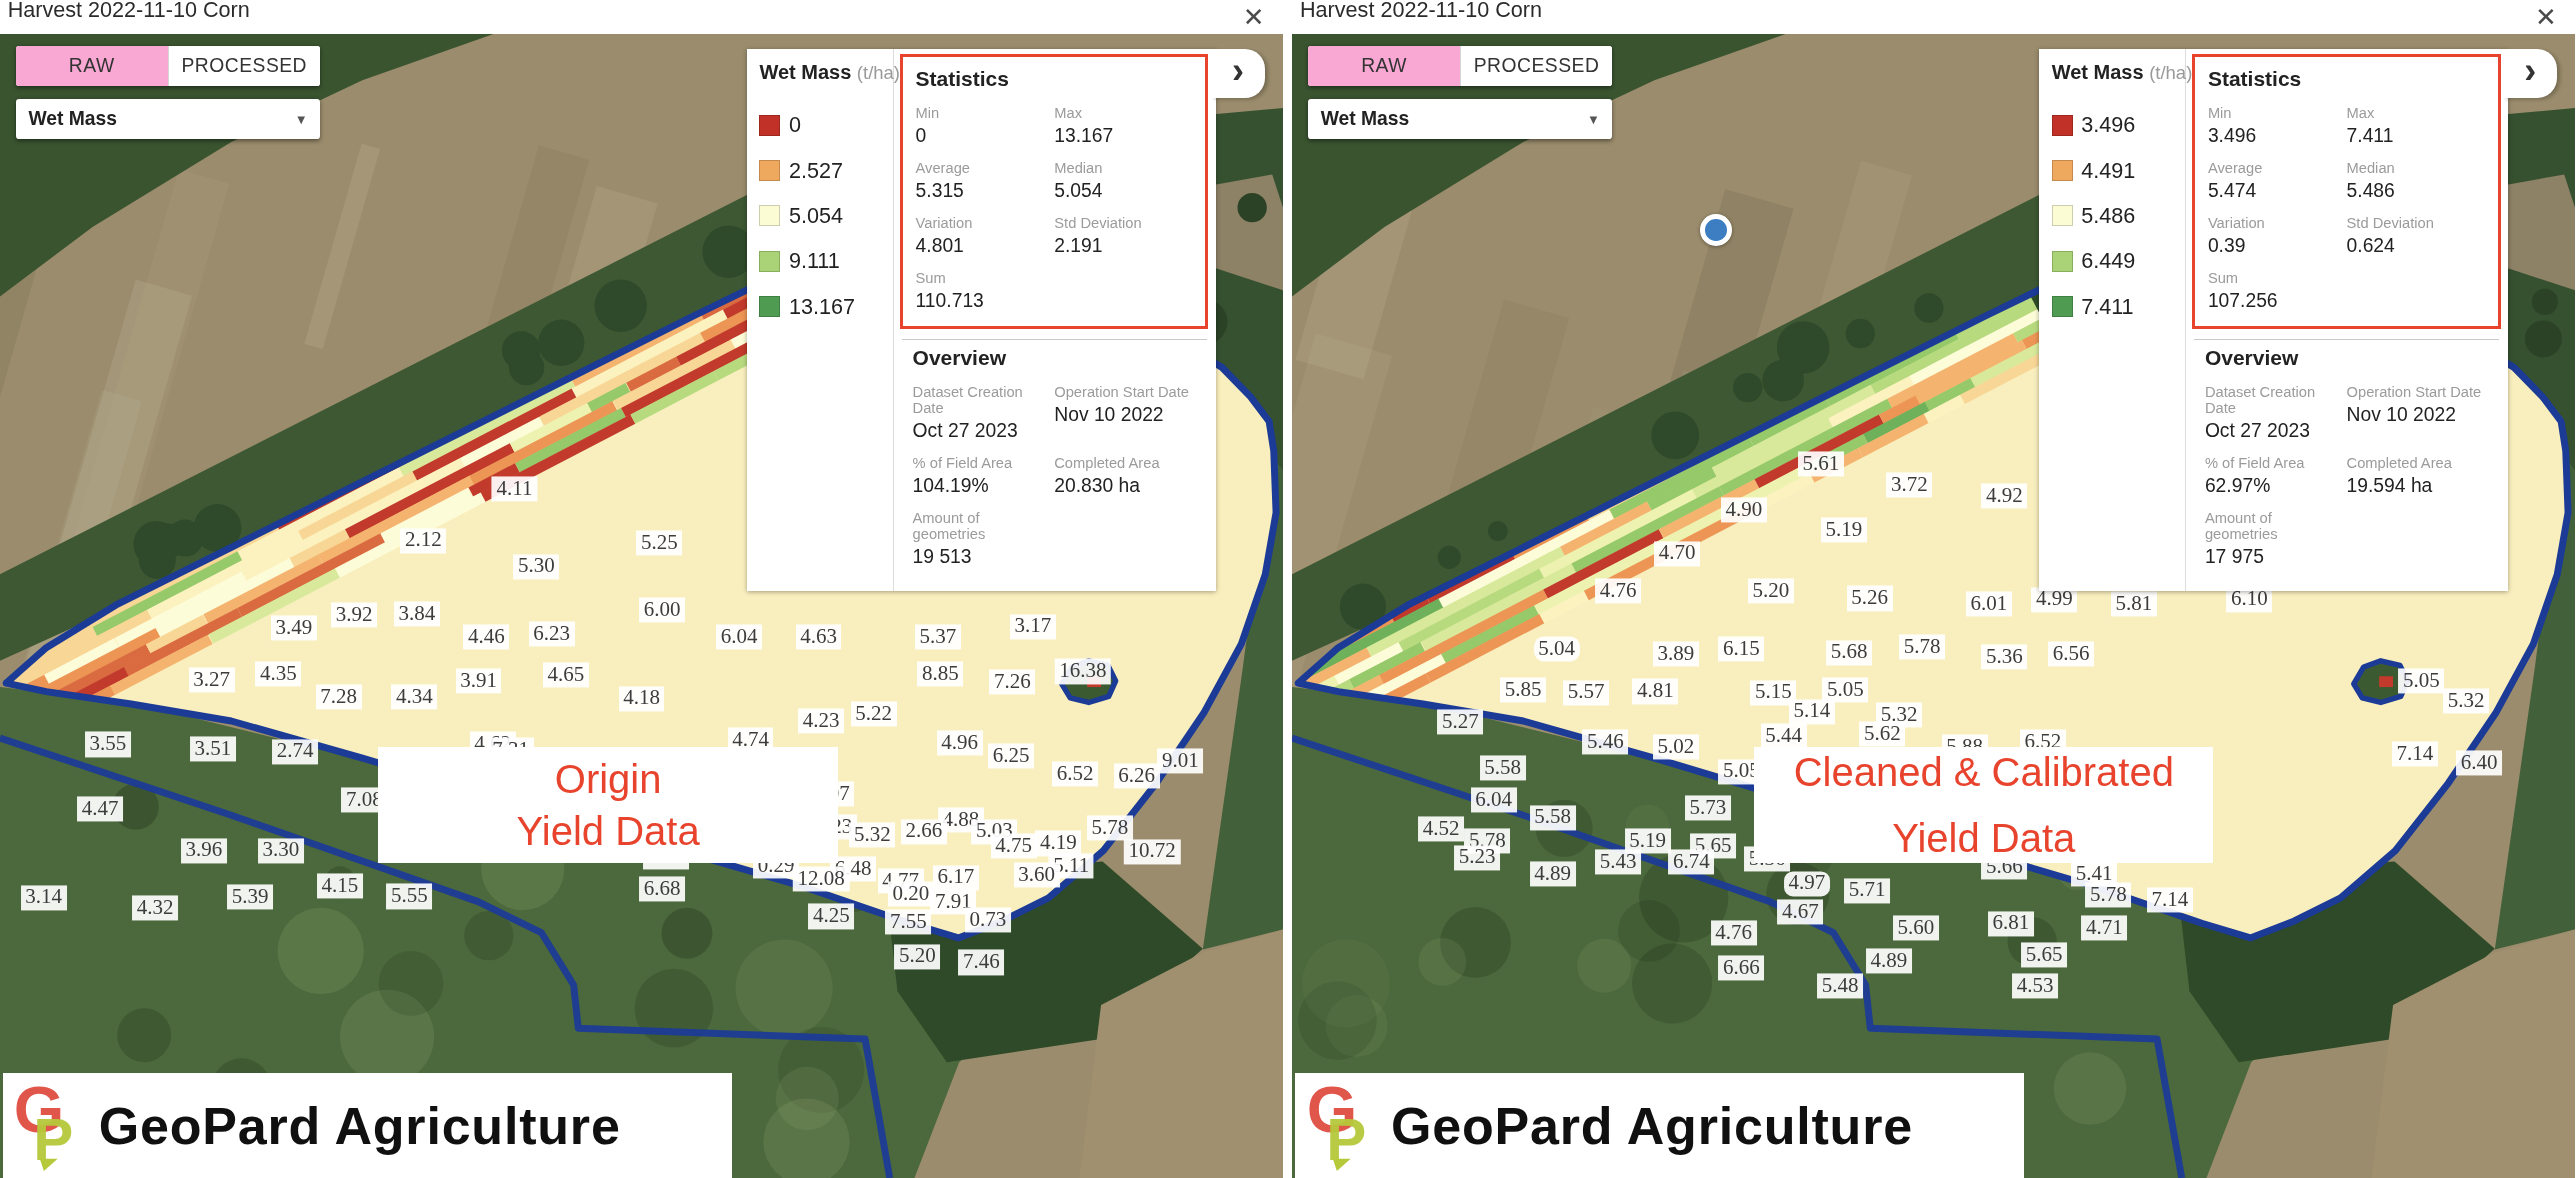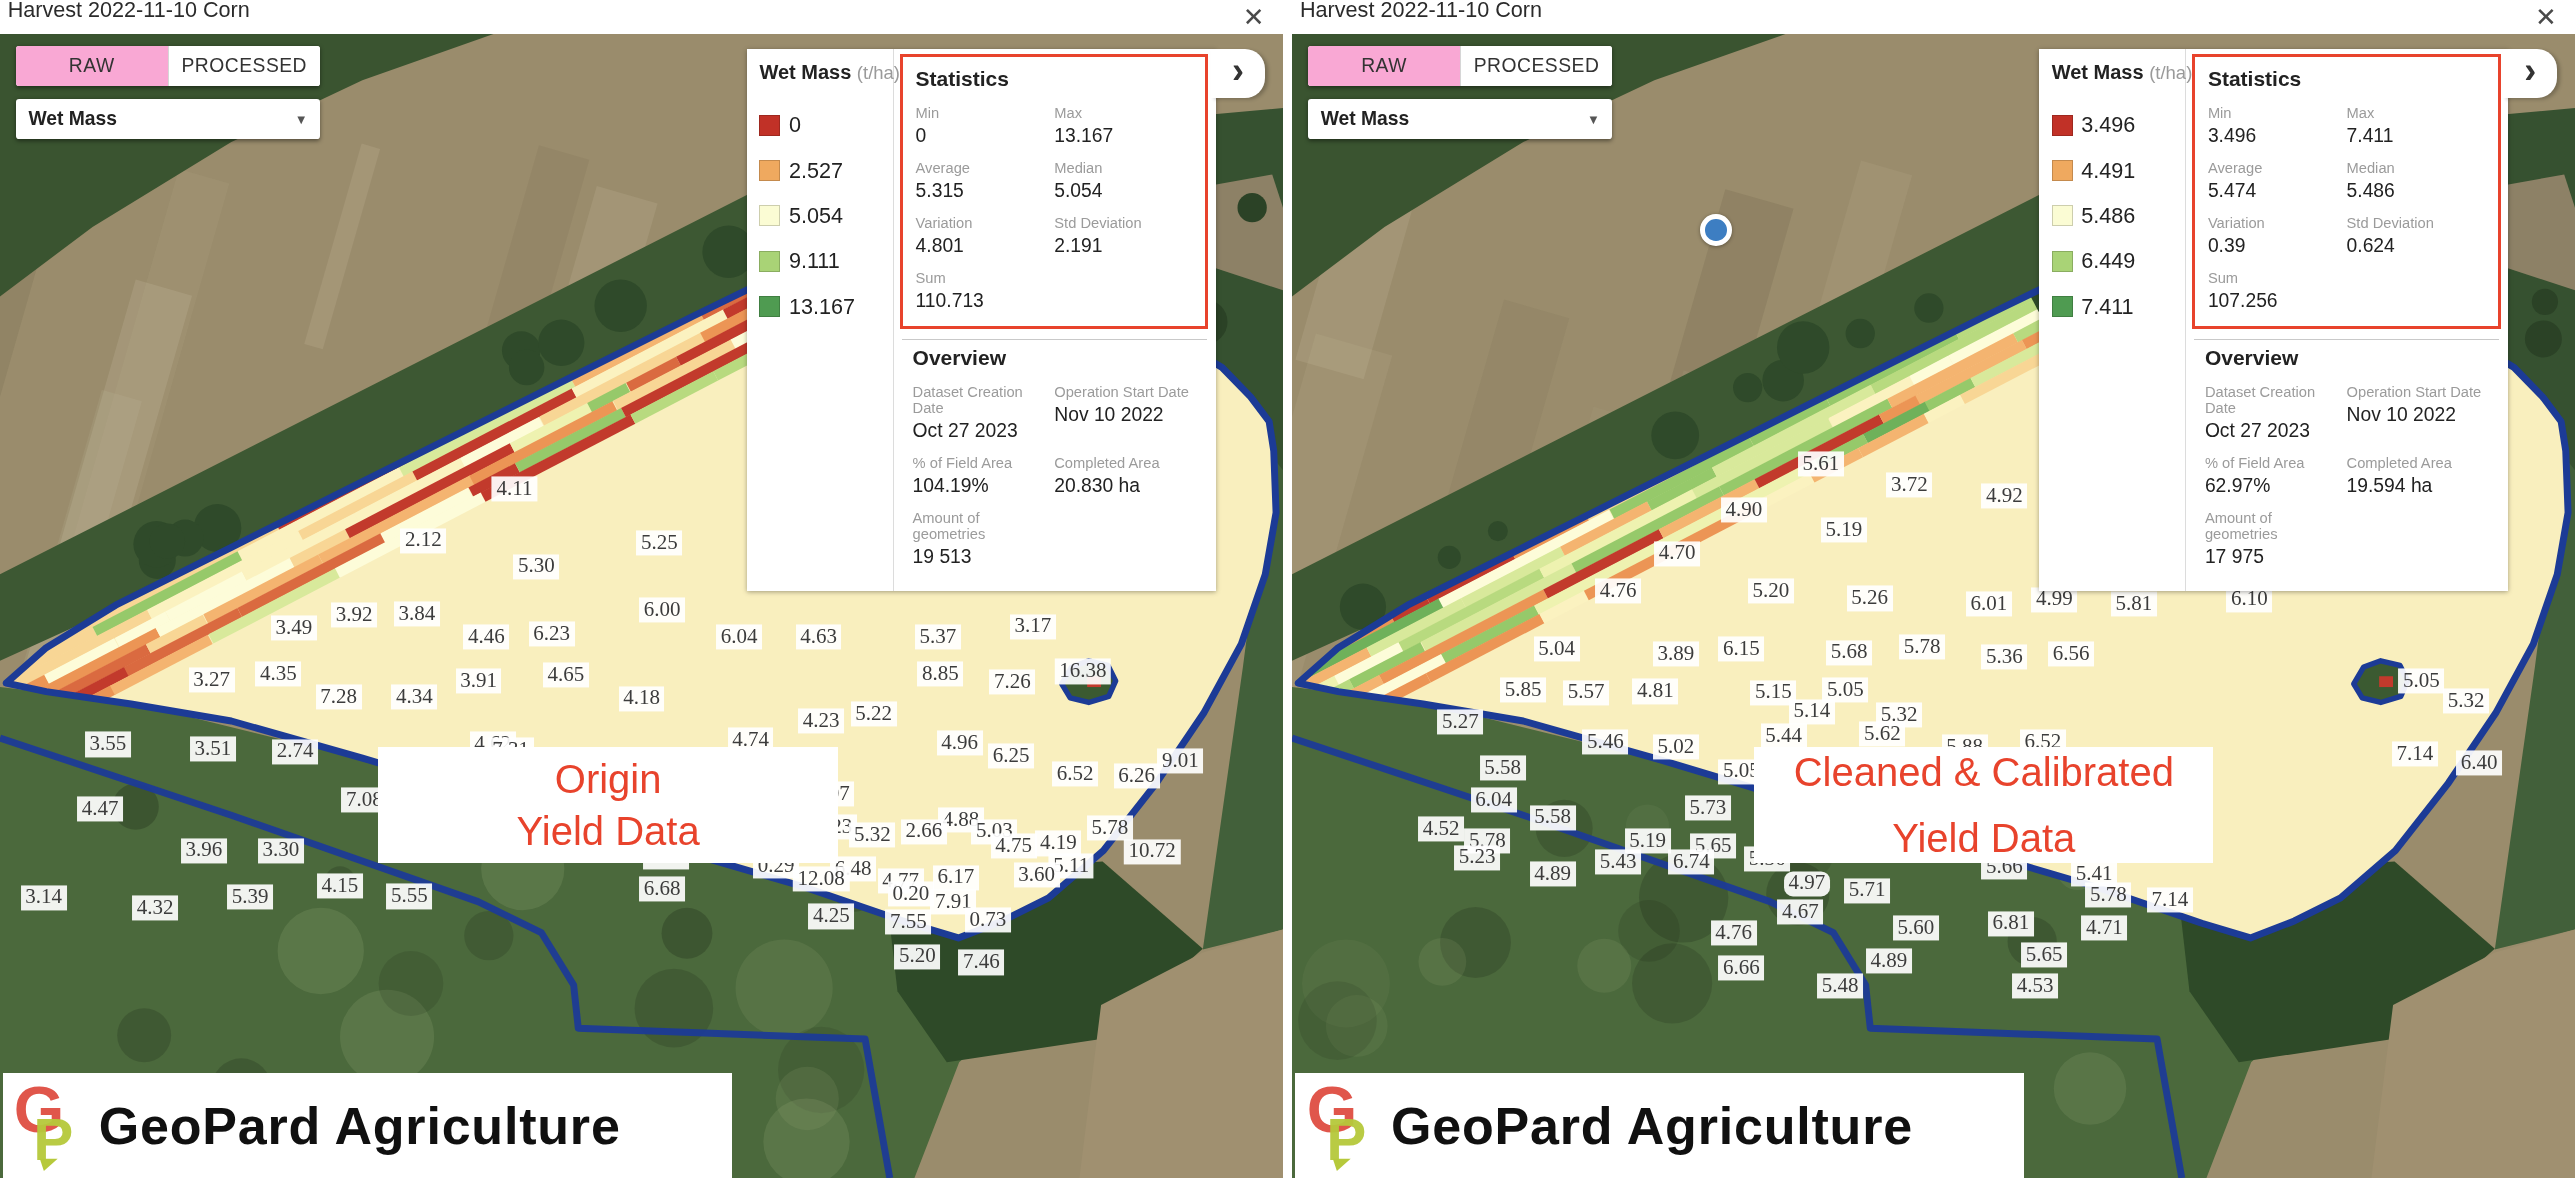--- a/index.html
+++ b/index.html
@@ -2476,21 +2476,21 @@
         <div class="map-label" style="left: 35.2%; top: 43.3%;">4.90</div>
         <div class="map-label" style="left: 43%; top: 45%;">5.19</div>
         <div class="map-label" style="left: 30%; top: 47%;">4.70</div>
         <div class="map-label" style="left: 25.4%; top: 50.2%;">4.76</div>
         <div class="map-label" style="left: 37.3%; top: 50.2%;">5.20</div>
         <div class="map-label" style="left: 45%; top: 50.8%;">5.26</div>
         <div class="map-label" style="left: 54.3%; top: 51.3%;">6.01</div>
         <div class="map-label" style="left: 59.4%; top: 50.9%;">4.99</div>
         <div class="map-label" style="left: 65.6%; top: 51.3%;">5.81</div>
         <div class="map-label" style="left: 74.6%; top: 50.9%;">6.10</div>
-        <div class="map-label" style="left: 20.6%; top: 55.1%;">5.04</div>
+        <div class="map-label" style="left: 20.6%; top: 55.1%; border-radius: 10px;">5.04</div>
         <div class="map-label" style="left: 29.9%; top: 55.5%;">3.89</div>
         <div class="map-label" style="left: 35%; top: 55.1%;">6.15</div>
         <div class="map-label" style="left: 43.4%; top: 55.4%;">5.68</div>
         <div class="map-label" style="left: 49.1%; top: 54.9%;">5.78</div>
         <div class="map-label" style="left: 55.5%; top: 55.8%;">5.36</div>
         <div class="map-label" style="left: 60.7%; top: 55.5%;">6.56</div>
         <div class="map-label" style="left: 18%; top: 58.6%;">5.85</div>
         <div class="map-label" style="left: 22.9%; top: 58.8%;">5.57</div>
         <div class="map-label" style="left: 28.3%; top: 58.7%;">4.81</div>
         <div class="map-label" style="left: 37.5%; top: 58.8%;">5.15</div>

